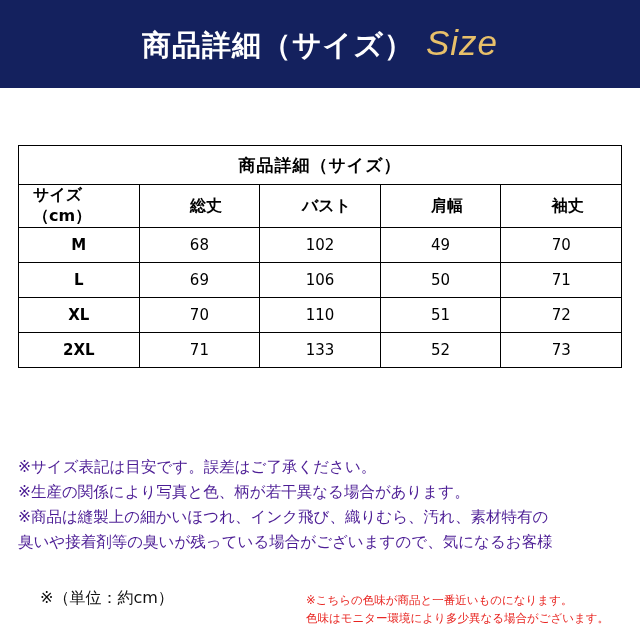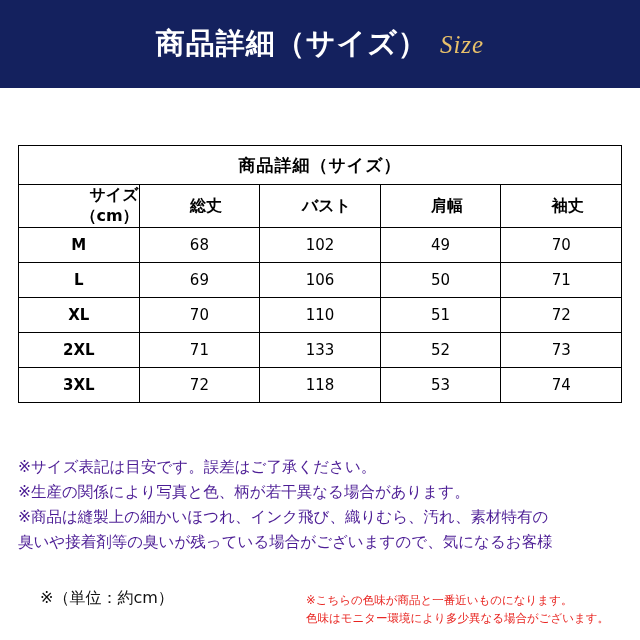--- a/index.html
+++ b/index.html
@@ -38,23 +38,23 @@
   }
   .header-title {
     color: #ffffff;
     font-size: 29px;
     font-weight: bold;
     letter-spacing: 1px;
     font-family: "DejaVu Sans", sans-serif;
   }
   .header-sub {
     color: #e8c06a;
-    font-size: 25px;
+    font-size: 35px;
     font-style: italic;
-    font-family: Liberation Serif, serif;
+    font-family: Liberation Sans, sans-serif;
     letter-spacing: 1px;
   }
 
   
   .table-wrap {
     position: absolute;
     left: 18px;
     top: 145px;
     width: 604px;
   }
@@ -80,21 +80,21 @@
     height: 38px;
     letter-spacing: 1px;
   }
   table.size-table tr.head-row td {
     font-weight: bold;
     font-size: 16px;
     height: 38px;
     padding-left: 13px;
   }
   table.size-table tr.head-row td.first-col {
-    text-align: right;
+    text-align: left;
     padding-left: 14px;
   }
   table.size-table td.first-col {
     font-weight: bold;
   }
 
   
   .notes {
     position: absolute;
     left: 18px;
@@ -178,27 +178,20 @@
           <td>51</td>
           <td>72</td>
         </tr>
         <tr>
           <td class="first-col">2XL</td>
           <td>71</td>
           <td>133</td>
           <td>52</td>
           <td>73</td>
         </tr>
-        <tr>
-          <td class="first-col">3XL</td>
-          <td>72</td>
-          <td>118</td>
-          <td>53</td>
-          <td>74</td>
-        </tr>
       </tbody>
     </table>
   </div>
 
   <div class="notes">
     <p>※サイズ表記は目安です。誤差はご了承ください。</p>
     <p>※生産の関係により写真と色、柄が若干異なる場合があります。</p>
     <p>※商品は縫製上の細かいほつれ、インク飛び、織りむら、汚れ、素材特有の</p>
     <p>臭いや接着剤等の臭いが残っている場合がございますので、気になるお客様</p>
   </div>

